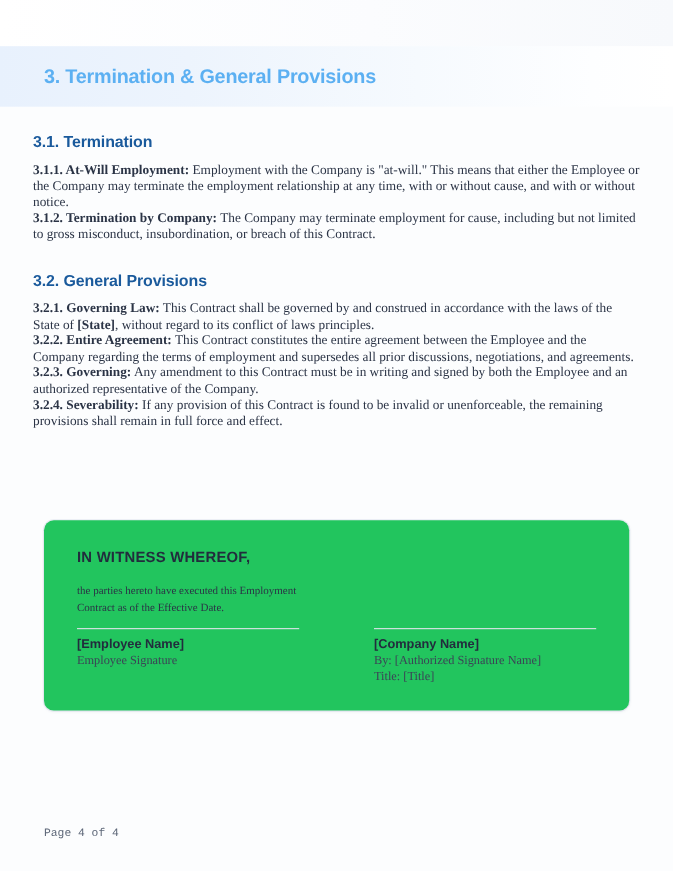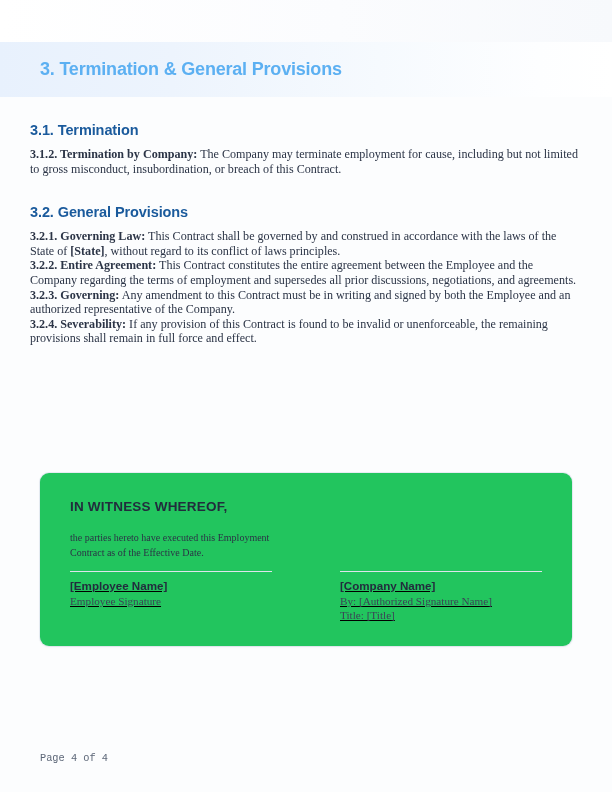--- a/index.html
+++ b/index.html
@@ -122,21 +122,20 @@
     margin: 0 0 11px 0;
     max-width: 215px;
   }
 
   .sig-grid {
     display: flex;
     gap: 68px;
   }
   .sig-col {
     width: 202px;
-    text-decoration: underline;
   }
   .sig-rule {
     border-top: 1px solid #dfe4ec;
     margin-bottom: 7px;
   }
   .sig-name {
     font-family: "Liberation Sans", sans-serif;
     font-weight: 700;
     font-size: 11.6px;
     color: #222c3d;
@@ -173,20 +172,23 @@
 
   <div class="section-banner">
     <h1 class="section-banner-title">3. Termination &amp; General Provisions</h1>
   </div>
 
   <div class="content">
 
     <section class="subsection">
       <h2 class="subsection-title">3.1. Termination</h2>
 
+      <p class="clause">
+        <span class="lead">3.1.1. At-Will Employment:</span><span> Employment with the Company is "at-will." This means that either the Employee or the Company may terminate the employment relationship at any time, with or without cause, and with or without notice.</span>
+      </p>
 
       <p class="clause">
         <span class="lead">3.1.2. Termination by Company:</span><span> The Company may terminate employment for cause, including but not limited to gross misconduct, insubordination, or breach of this Contract.</span>
       </p>
     </section>
 
     <section class="subsection">
       <h2 class="subsection-title">3.2. General Provisions</h2>
 
       <p class="clause">

